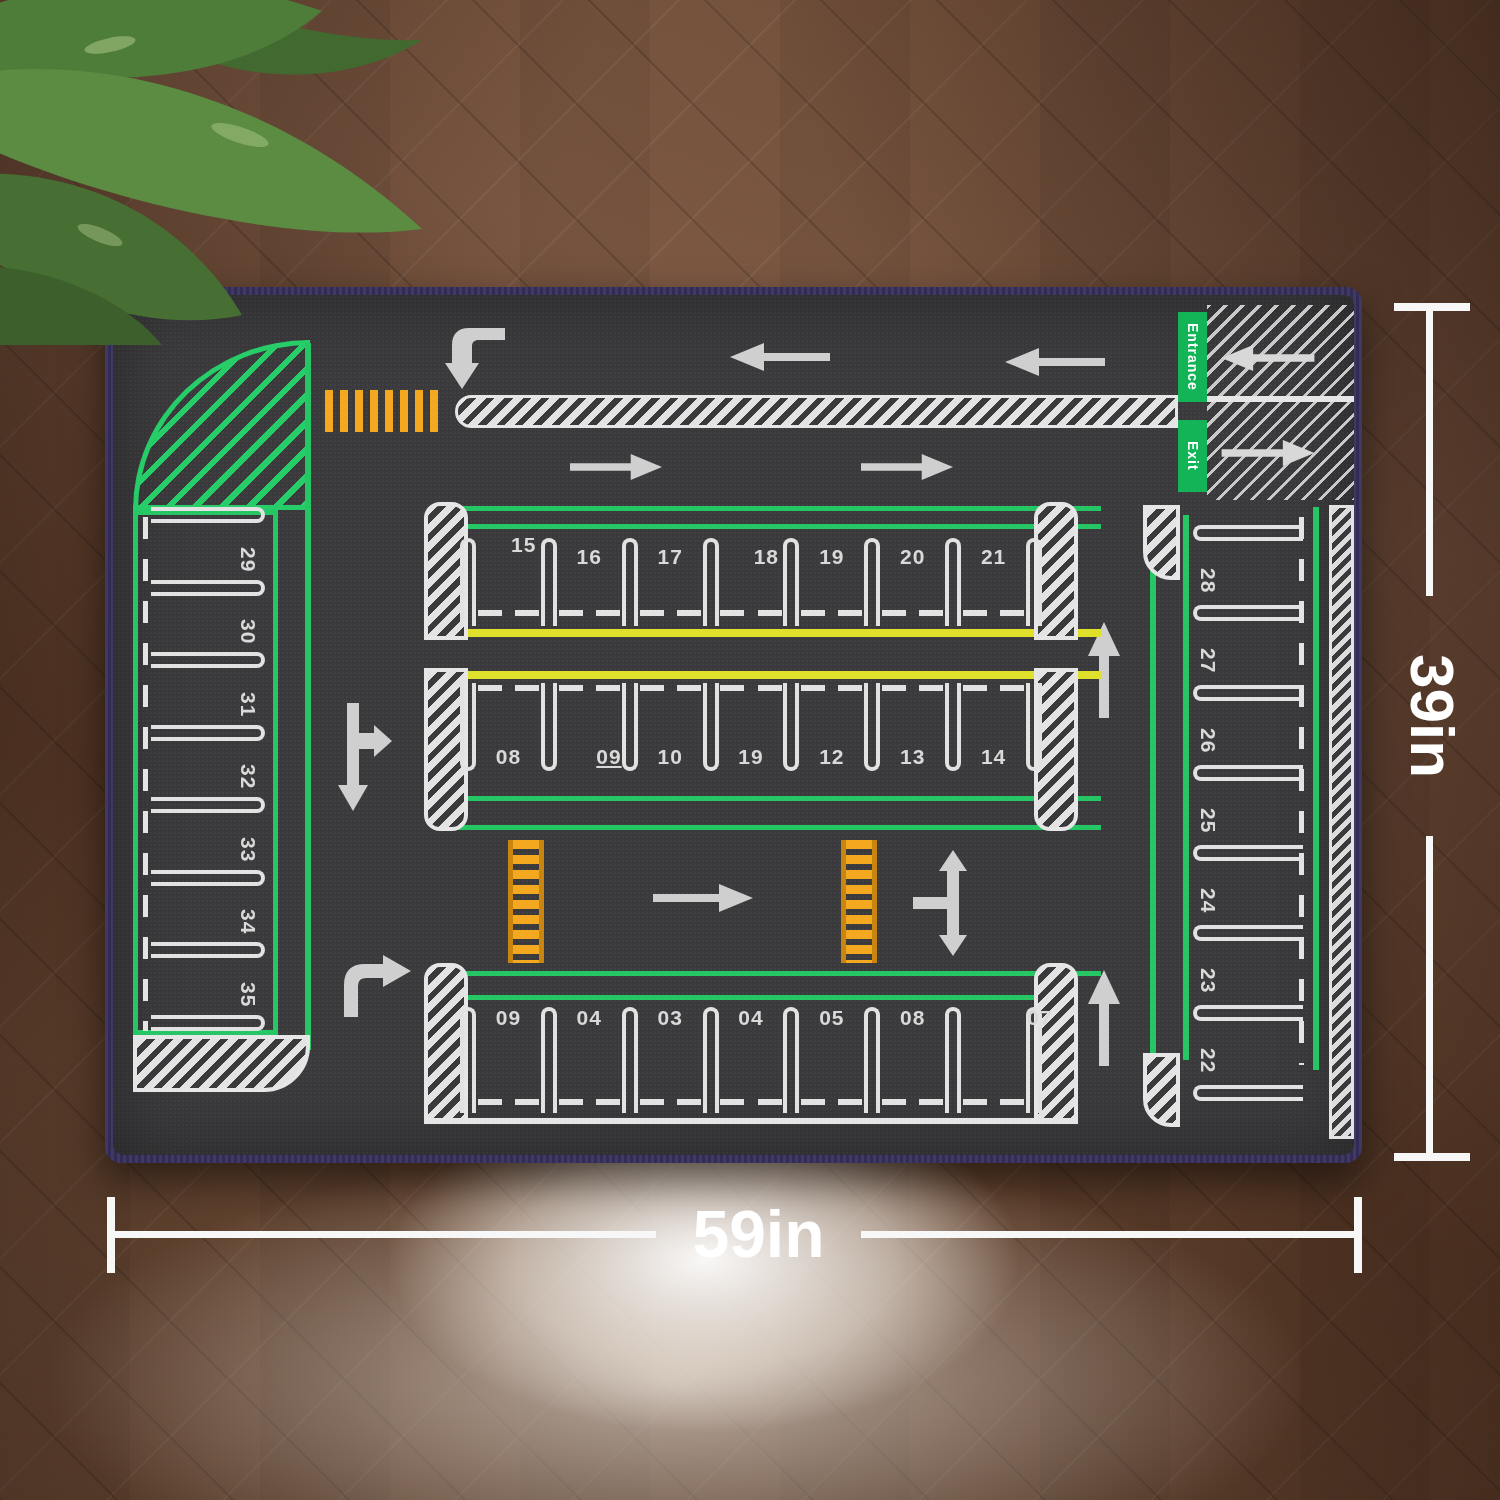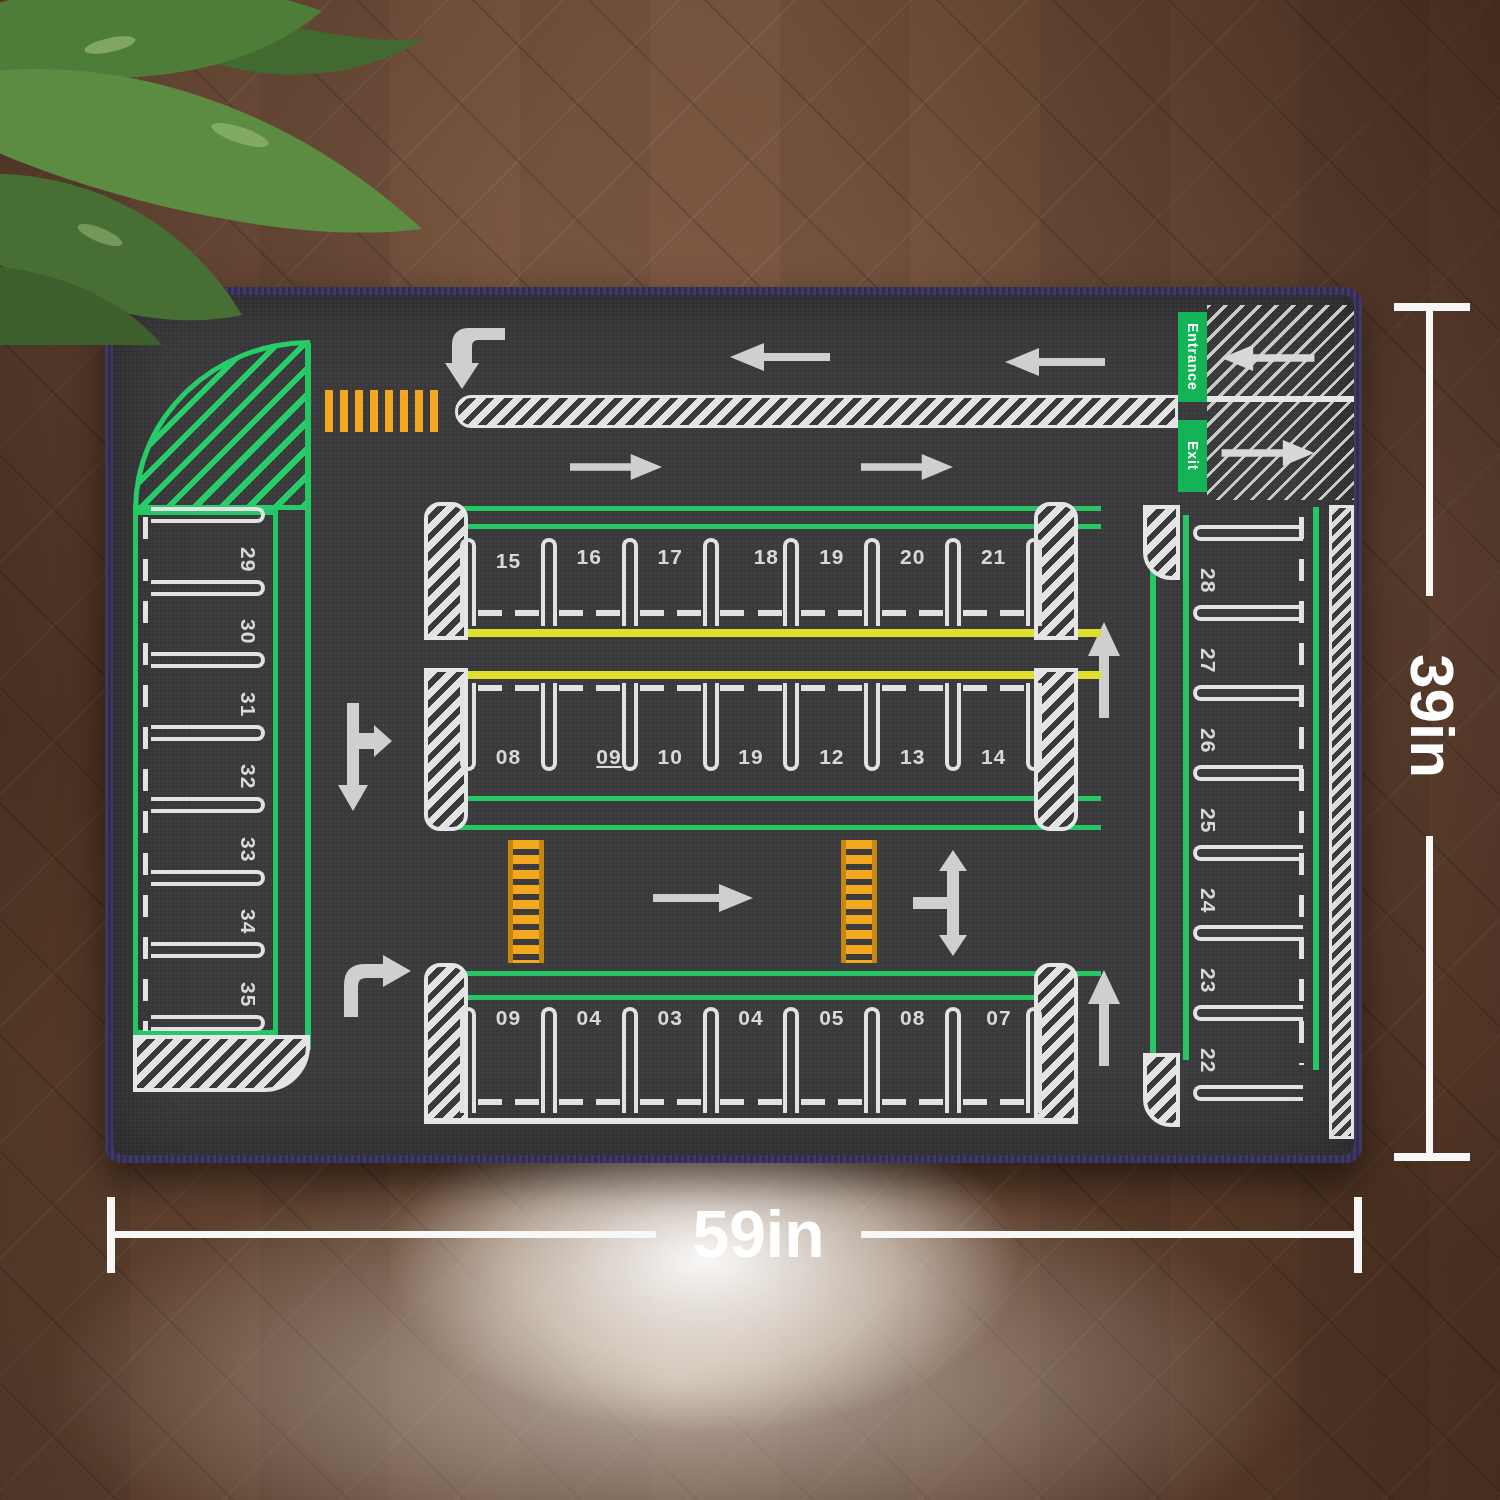--- a/index.html
+++ b/index.html
@@ -143,21 +143,21 @@
     <div class="abs gline" style="left:1200px;top:212px;width:6px;height:563px;"></div>
     <div class="abs hatchEdge" style="left:1216px;top:210px;width:25px;height:634px;"></div>
   <div style="position: absolute; left: 347px; top: 243px; width: 16px; height: 88px; box-sizing: border-box; border-top: 4px solid rgb(226, 226, 226); border-right: 4px solid rgb(226, 226, 226); border-left: 4px solid rgb(226, 226, 226); border-image: initial; z-index: 3; border-bottom: none; border-radius: 8px 8px 0px 0px;"></div>
       <div style="position: absolute; left: 427.857px; top: 243px; width: 16px; height: 88px; box-sizing: border-box; border-top: 4px solid rgb(226, 226, 226); border-right: 4px solid rgb(226, 226, 226); border-left: 4px solid rgb(226, 226, 226); border-image: initial; z-index: 3; border-bottom: none; border-radius: 8px 8px 0px 0px;"></div>
       <div style="position: absolute; left: 508.714px; top: 243px; width: 16px; height: 88px; box-sizing: border-box; border-top: 4px solid rgb(226, 226, 226); border-right: 4px solid rgb(226, 226, 226); border-left: 4px solid rgb(226, 226, 226); border-image: initial; z-index: 3; border-bottom: none; border-radius: 8px 8px 0px 0px;"></div>
       <div style="position: absolute; left: 589.571px; top: 243px; width: 16px; height: 88px; box-sizing: border-box; border-top: 4px solid rgb(226, 226, 226); border-right: 4px solid rgb(226, 226, 226); border-left: 4px solid rgb(226, 226, 226); border-image: initial; z-index: 3; border-bottom: none; border-radius: 8px 8px 0px 0px;"></div>
       <div style="position: absolute; left: 670.429px; top: 243px; width: 16px; height: 88px; box-sizing: border-box; border-top: 4px solid rgb(226, 226, 226); border-right: 4px solid rgb(226, 226, 226); border-left: 4px solid rgb(226, 226, 226); border-image: initial; z-index: 3; border-bottom: none; border-radius: 8px 8px 0px 0px;"></div>
       <div style="position: absolute; left: 751.286px; top: 243px; width: 16px; height: 88px; box-sizing: border-box; border-top: 4px solid rgb(226, 226, 226); border-right: 4px solid rgb(226, 226, 226); border-left: 4px solid rgb(226, 226, 226); border-image: initial; z-index: 3; border-bottom: none; border-radius: 8px 8px 0px 0px;"></div>
       <div style="position: absolute; left: 832.143px; top: 243px; width: 16px; height: 88px; box-sizing: border-box; border-top: 4px solid rgb(226, 226, 226); border-right: 4px solid rgb(226, 226, 226); border-left: 4px solid rgb(226, 226, 226); border-image: initial; z-index: 3; border-bottom: none; border-radius: 8px 8px 0px 0px;"></div>
       <div style="position: absolute; left: 913px; top: 243px; width: 16px; height: 88px; box-sizing: border-box; border-top: 4px solid rgb(226, 226, 226); border-right: 4px solid rgb(226, 226, 226); border-left: 4px solid rgb(226, 226, 226); border-image: initial; z-index: 3; border-bottom: none; border-radius: 8px 8px 0px 0px;"></div>
-      <div class="num" style="position: absolute; left: 367.429px; top: 255px; width: 56px;">15</div>
+      <div class="num" style="position: absolute; left: 367.429px; top: 239px; width: 56px; text-align: right;">15</div>
       <div style="position: absolute; left: 364.831px; top: 315px; width: 24px; height: 6px; background: rgb(226, 226, 226); z-index: 2;"></div>
       <div style="position: absolute; left: 402.026px; top: 315px; width: 24px; height: 6px; background: rgb(226, 226, 226); z-index: 2;"></div>
       <div class="num" style="position: absolute; left: 448.286px; top: 251px; width: 56px;">16</div>
       <div style="position: absolute; left: 445.689px; top: 315px; width: 24px; height: 6px; background: rgb(226, 226, 226); z-index: 2;"></div>
       <div style="position: absolute; left: 482.883px; top: 315px; width: 24px; height: 6px; background: rgb(226, 226, 226); z-index: 2;"></div>
       <div class="num" style="position: absolute; left: 529.143px; top: 251px; width: 56px;">17</div>
       <div style="position: absolute; left: 526.546px; top: 315px; width: 24px; height: 6px; background: rgb(226, 226, 226); z-index: 2;"></div>
       <div style="position: absolute; left: 563.74px; top: 315px; width: 24px; height: 6px; background: rgb(226, 226, 226); z-index: 2;"></div>
       <div class="num" style="position: absolute; left: 610px; top: 251px; width: 56px; text-align: right;">18</div>
       <div style="position: absolute; left: 607.403px; top: 315px; width: 24px; height: 6px; background: rgb(226, 226, 226); z-index: 2;"></div>
@@ -219,21 +219,21 @@
       <div style="position: absolute; left: 563.74px; top: 804px; width: 24px; height: 6px; background: rgb(226, 226, 226); z-index: 2;"></div>
       <div class="num" style="position: absolute; left: 610px; top: 712px; width: 56px;">04</div>
       <div style="position: absolute; left: 607.403px; top: 804px; width: 24px; height: 6px; background: rgb(226, 226, 226); z-index: 2;"></div>
       <div style="position: absolute; left: 644.597px; top: 804px; width: 24px; height: 6px; background: rgb(226, 226, 226); z-index: 2;"></div>
       <div class="num" style="position: absolute; left: 690.857px; top: 712px; width: 56px;">05</div>
       <div style="position: absolute; left: 688.26px; top: 804px; width: 24px; height: 6px; background: rgb(226, 226, 226); z-index: 2;"></div>
       <div style="position: absolute; left: 725.454px; top: 804px; width: 24px; height: 6px; background: rgb(226, 226, 226); z-index: 2;"></div>
       <div class="num" style="position: absolute; left: 771.714px; top: 712px; width: 56px;">08</div>
       <div style="position: absolute; left: 769.117px; top: 804px; width: 24px; height: 6px; background: rgb(226, 226, 226); z-index: 2;"></div>
       <div style="position: absolute; left: 806.311px; top: 804px; width: 24px; height: 6px; background: rgb(226, 226, 226); z-index: 2;"></div>
-      <div class="num" style="position: absolute; left: 858px; top: 712px; width: 56px; text-align: center;">07</div>
+      <div class="num" style="position: absolute; left: 899px; top: 712px; width: 56px; text-align: center;">07</div>
       <div style="position: absolute; left: 849.974px; top: 804px; width: 24px; height: 6px; background: rgb(226, 226, 226); z-index: 2;"></div>
       <div style="position: absolute; left: 887.169px; top: 804px; width: 24px; height: 6px; background: rgb(226, 226, 226); z-index: 2;"></div>
       <div style="position: absolute; left: 38px; top: 212px; width: 114px; height: 16px; box-sizing: border-box; border-top: 4px solid rgb(226, 226, 226); border-right: 4px solid rgb(226, 226, 226); border-bottom: 4px solid rgb(226, 226, 226); border-image: initial; border-left: none; border-radius: 0px 8px 8px 0px; z-index: 3;"></div>
       <div style="position: absolute; left: 38px; top: 284.571px; width: 114px; height: 16px; box-sizing: border-box; border-top: 4px solid rgb(226, 226, 226); border-right: 4px solid rgb(226, 226, 226); border-bottom: 4px solid rgb(226, 226, 226); border-image: initial; border-left: none; border-radius: 0px 8px 8px 0px; z-index: 3;"></div>
       <div style="position: absolute; left: 38px; top: 357.143px; width: 114px; height: 16px; box-sizing: border-box; border-top: 4px solid rgb(226, 226, 226); border-right: 4px solid rgb(226, 226, 226); border-bottom: 4px solid rgb(226, 226, 226); border-image: initial; border-left: none; border-radius: 0px 8px 8px 0px; z-index: 3;"></div>
       <div style="position: absolute; left: 38px; top: 429.714px; width: 114px; height: 16px; box-sizing: border-box; border-top: 4px solid rgb(226, 226, 226); border-right: 4px solid rgb(226, 226, 226); border-bottom: 4px solid rgb(226, 226, 226); border-image: initial; border-left: none; border-radius: 0px 8px 8px 0px; z-index: 3;"></div>
       <div style="position: absolute; left: 38px; top: 502.286px; width: 114px; height: 16px; box-sizing: border-box; border-top: 4px solid rgb(226, 226, 226); border-right: 4px solid rgb(226, 226, 226); border-bottom: 4px solid rgb(226, 226, 226); border-image: initial; border-left: none; border-radius: 0px 8px 8px 0px; z-index: 3;"></div>
       <div style="position: absolute; left: 38px; top: 574.857px; width: 114px; height: 16px; box-sizing: border-box; border-top: 4px solid rgb(226, 226, 226); border-right: 4px solid rgb(226, 226, 226); border-bottom: 4px solid rgb(226, 226, 226); border-image: initial; border-left: none; border-radius: 0px 8px 8px 0px; z-index: 3;"></div>
       <div style="position: absolute; left: 38px; top: 647.429px; width: 114px; height: 16px; box-sizing: border-box; border-top: 4px solid rgb(226, 226, 226); border-right: 4px solid rgb(226, 226, 226); border-bottom: 4px solid rgb(226, 226, 226); border-image: initial; border-left: none; border-radius: 0px 8px 8px 0px; z-index: 3;"></div>
       <div style="position: absolute; left: 38px; top: 720px; width: 114px; height: 16px; box-sizing: border-box; border-top: 4px solid rgb(226, 226, 226); border-right: 4px solid rgb(226, 226, 226); border-bottom: 4px solid rgb(226, 226, 226); border-image: initial; border-left: none; border-radius: 0px 8px 8px 0px; z-index: 3;"></div>

